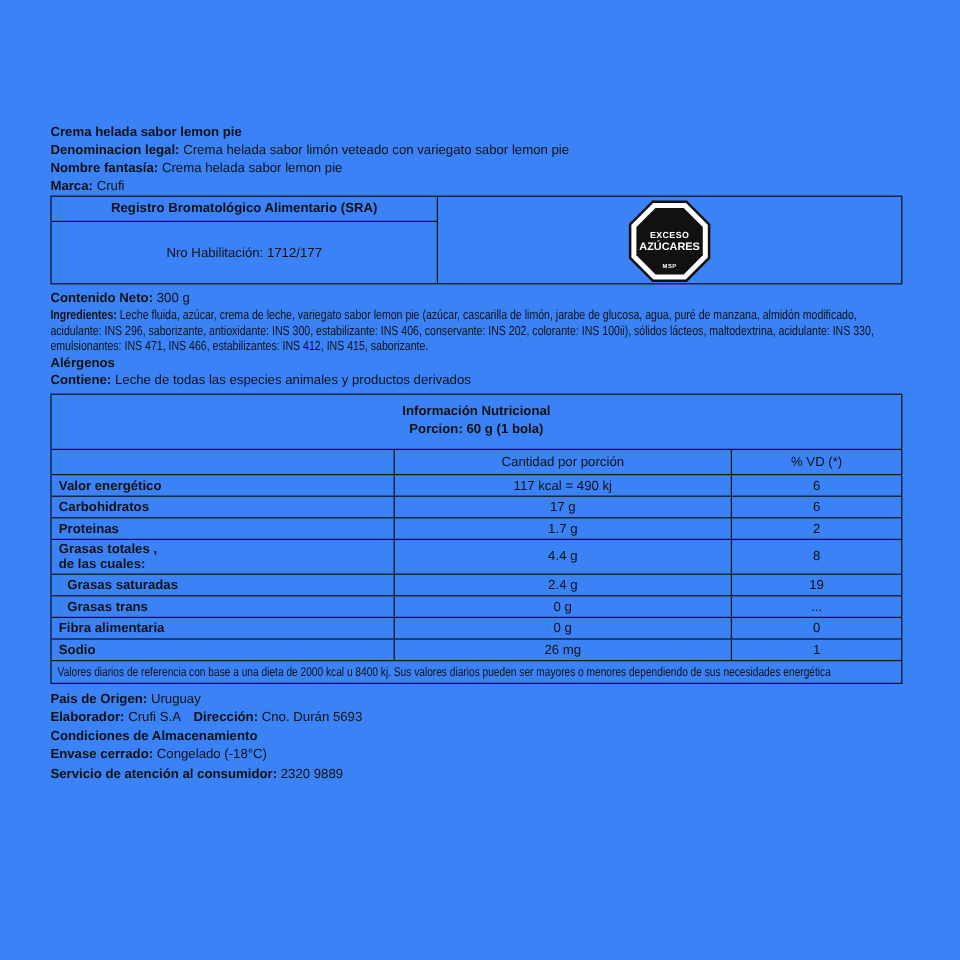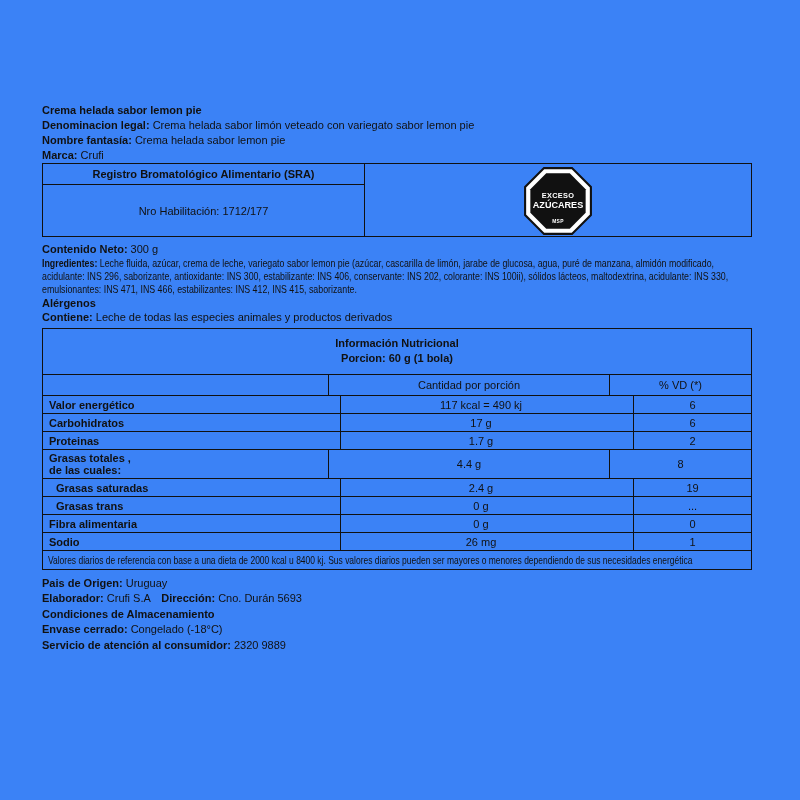--- a/index.html
+++ b/index.html
@@ -44,21 +44,21 @@
 
   
   .ntable { border: 1.6px solid #111; margin-top: 4px; }
   .nt-title { text-align: center; font-weight: bold; padding: 7px 0 8px 0; line-height: 15px; }
   .nt-row { display: grid; grid-template-columns: 285px 281px 1fr; border-top: 1.3px solid #111; }
   .nt-row > div { display: flex; align-items: center; }
   .nt-row .c1 { padding: 2px 4px 2px 6px; font-weight: bold; line-height: 12px; }
   .nt-row .c1.indent { padding-left: 13px; }
   .nt-row .c2, .nt-row .c3 { border-left: 1.3px solid #111; justify-content: center; text-align: center; padding: 2px 2px; }
   .nt-colhead .c2, .nt-colhead .c3 { font-weight: normal; }
-  .nt-data { min-height: 18px; gap: 12px; }
+  .nt-data { min-height: 18px; }
   .nt-colhead { min-height: 21px; }
   .nt-tall { min-height: 28px; }
   .nt-foot { border-top: 1.3px solid #111; padding: 3px 0 3px 5px; overflow: hidden; }
   .nt-foot .footnote {
     font-size: 10.6px; white-space: nowrap; display: inline-block;
     transform: scaleX(0.80); transform-origin: 0 50%;
   }
 
   
   .bottom { margin-top: 6px; }

